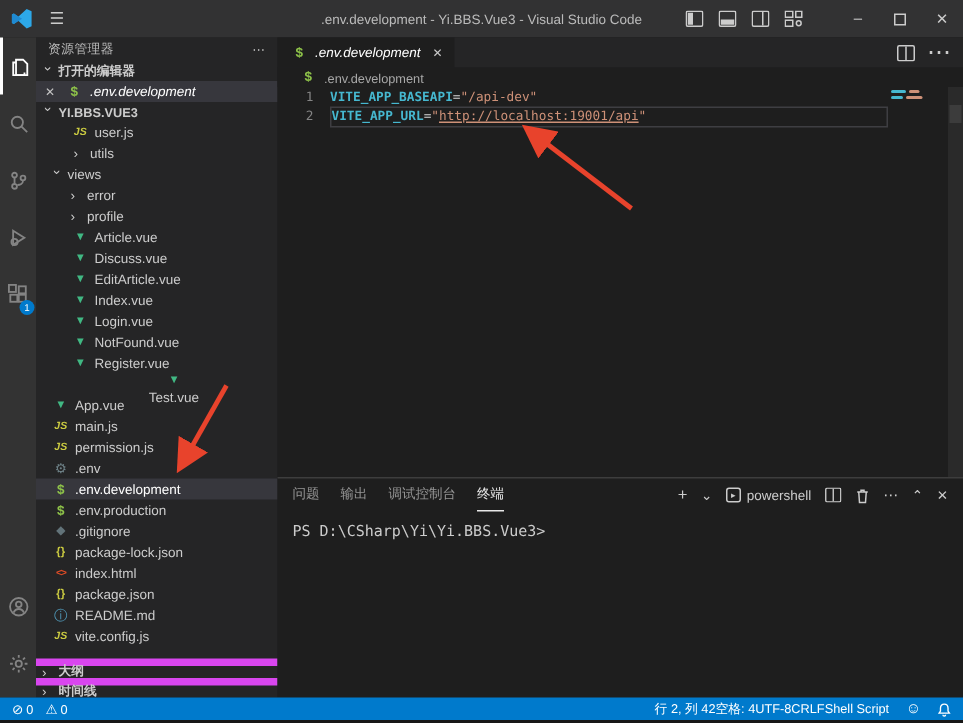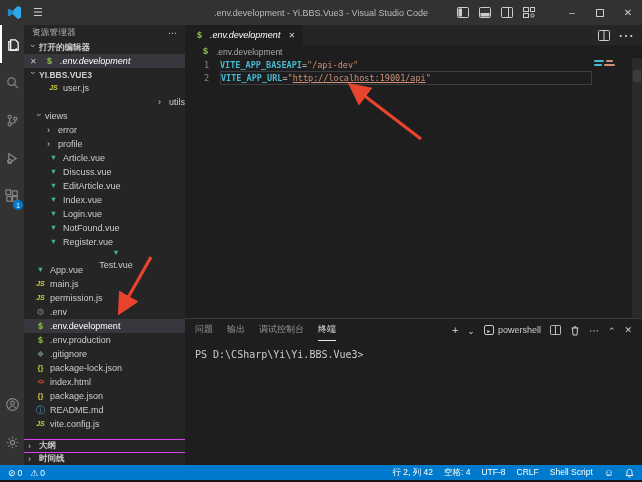--- a/index.html
+++ b/index.html
@@ -60,21 +60,21 @@
   .icon-js::before { content:"JS"; color:#cbcb41; font-weight:bold; font-size:7px; font-style:italic; }
   .icon-vue::before { content:"▼"; color:#41b883; font-size:7.5px; }
   .icon-dollar::before { content:"$"; color:#8dc149; font-weight:bold; font-size:9px; }
   .icon-gear::before { content:"⚙"; color:#6d8086; font-size:9px; }
   .icon-diamond::before { content:"◆"; color:#627379; font-size:8px; }
   .icon-html::before { content:"<>"; color:#e44d26; font-weight:bold; font-size:7px; letter-spacing:-1px; }
   .icon-braces::before { content:"{}"; color:#cbcb41; font-weight:bold; font-size:7.5px; }
   .icon-info::before { content:"ⓘ"; color:#519aba; font-size:9px; }
   .sb-bottom { margin-top:auto; }
   .sb-collapsed-section { height:13px; display:flex; align-items:center; gap:3px; padding:0 4px;
-    font-weight:bold; font-size:8.5px; color:#cccccc; border-top:1px solid #d946ef; }
+    font-weight:bold; font-size:8.5px; color:#cccccc; border-top:5px solid #d946ef; }
 
   
   .editorgroup { position:absolute; left:185px; top:25px; width:457px; height:293px;
     background:#1e1e1e; display:flex; flex-direction:column; }
   .tabbar { height:20px; background:#252526; display:flex; align-items:stretch; }
   .tab { display:flex; align-items:center; gap:4px; padding:0 8px; background:#1e1e1e; font-size:9px; color:#ffffff; }
   .tab .fname { font-style:italic; }
   .tab .close-x { font-size:8px; color:#cccccc; margin-left:4px; }
   .tab-actions { margin-left:auto; display:flex; align-items:center; gap:8px; padding-right:8px; color:#cccccc; }
   .breadcrumbs { height:13px; display:flex; align-items:center; gap:4px; padding-left:14px; font-size:8.5px; color:#a9a9a9; background:#1e1e1e; }
@@ -237,21 +237,21 @@
   <div class="section-header">
     <span class="chev expanded"></span>
     <span>YI.BBS.VUE3</span>
   </div>
 
   <div class="tree" id="file-tree">
       <div class="tree-row" style="padding-left: 23px;">
         <span class="ficon icon-js"></span>
         <span>user.js</span>
       </div>
-      <div class="tree-row" style="padding-left: 11px; justify-content: flex-end;">
+      <div class="tree-row" style="padding-left: 25px;">
         <span class="chev"></span>
         <span>utils</span>
       </div>
       <div class="tree-row" style="padding-left: 10px;">
         <span class="chev expanded"></span>
         <span>views</span>
       </div>
       <div class="tree-row" style="padding-left: 23px;">
         <span class="chev"></span>
         <span>error</span>
@@ -439,21 +439,21 @@
     <span class="sb-stat">
       <span class="i-errcirc"></span>
       <span>0</span>
     </span>
     <span class="sb-stat">
       <span class="i-warn"></span>
       <span>0</span>
     </span>
   </div>
   <div class="sb-right">
-    <span id="sb-right-items" style="display:flex;gap:11px;">
+    <span id="sb-right-items" style="display:flex;gap:0;">
         <span>行 2, 列 42</span>
         <span>空格: 4</span>
         <span>UTF-8</span>
         <span>CRLF</span>
         <span>Shell Script</span>
       </span>
     <span class="i-smile"></span>
     <svg width="9" height="10" viewBox="0 0 10 11">
         <path d="M5 1.5c-1.8 0-2.8 1.3-2.8 3v2.2L1.2 8.2h7.6L7.8 6.7V4.5c0-1.7-1-3-2.8-3z" stroke="#ffffff" fill="none"></path>
         <path d="M4 9.3a1 1 0 0 0 2 0" stroke="#ffffff" fill="none"></path>

